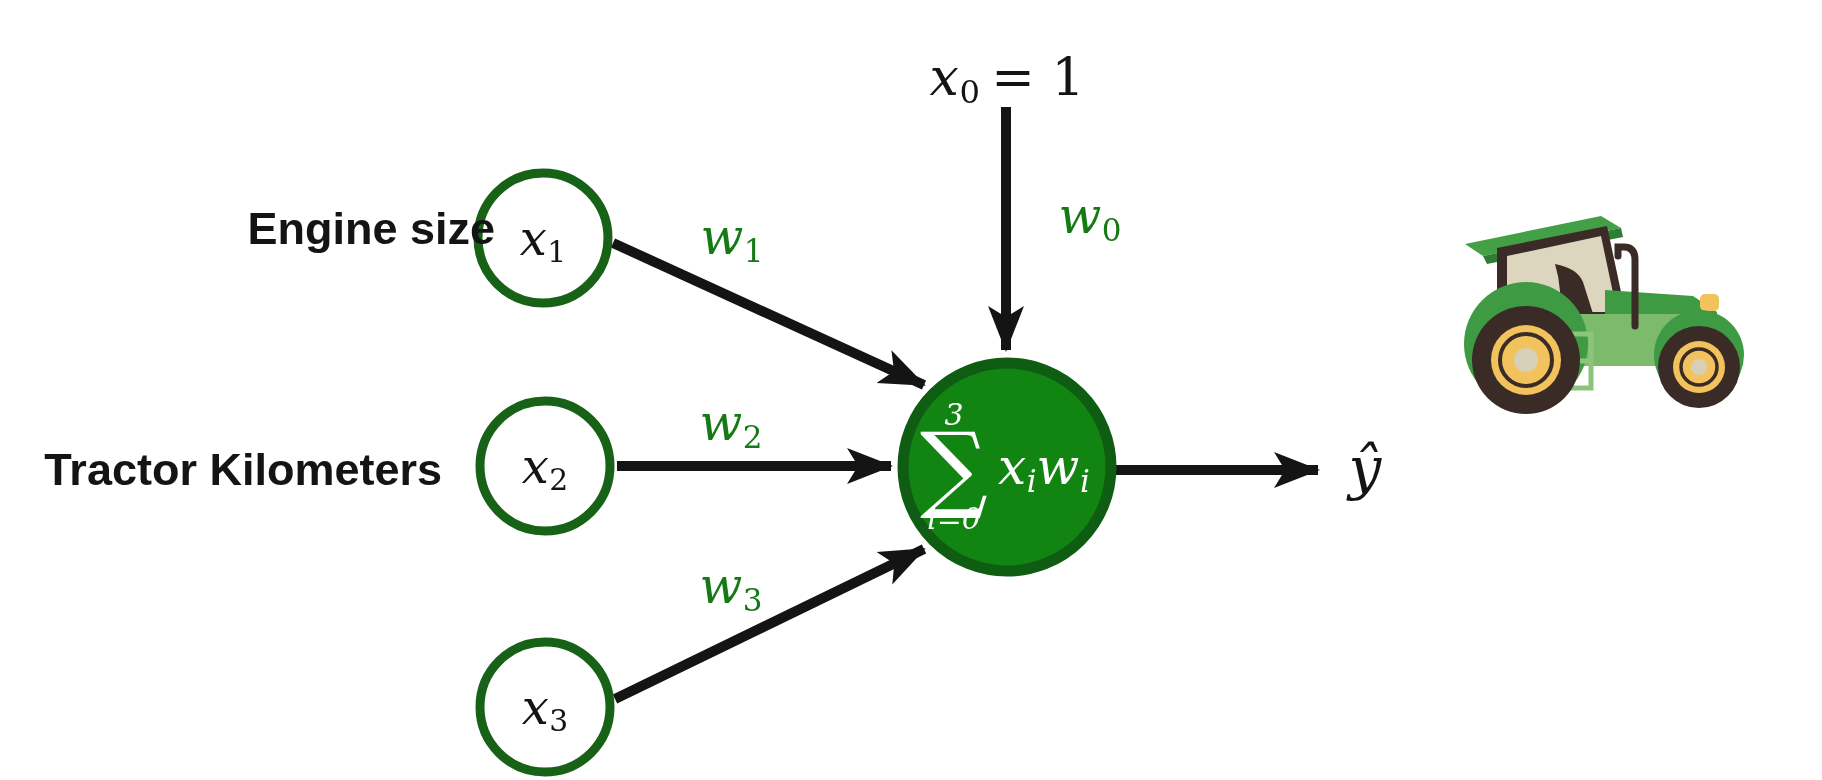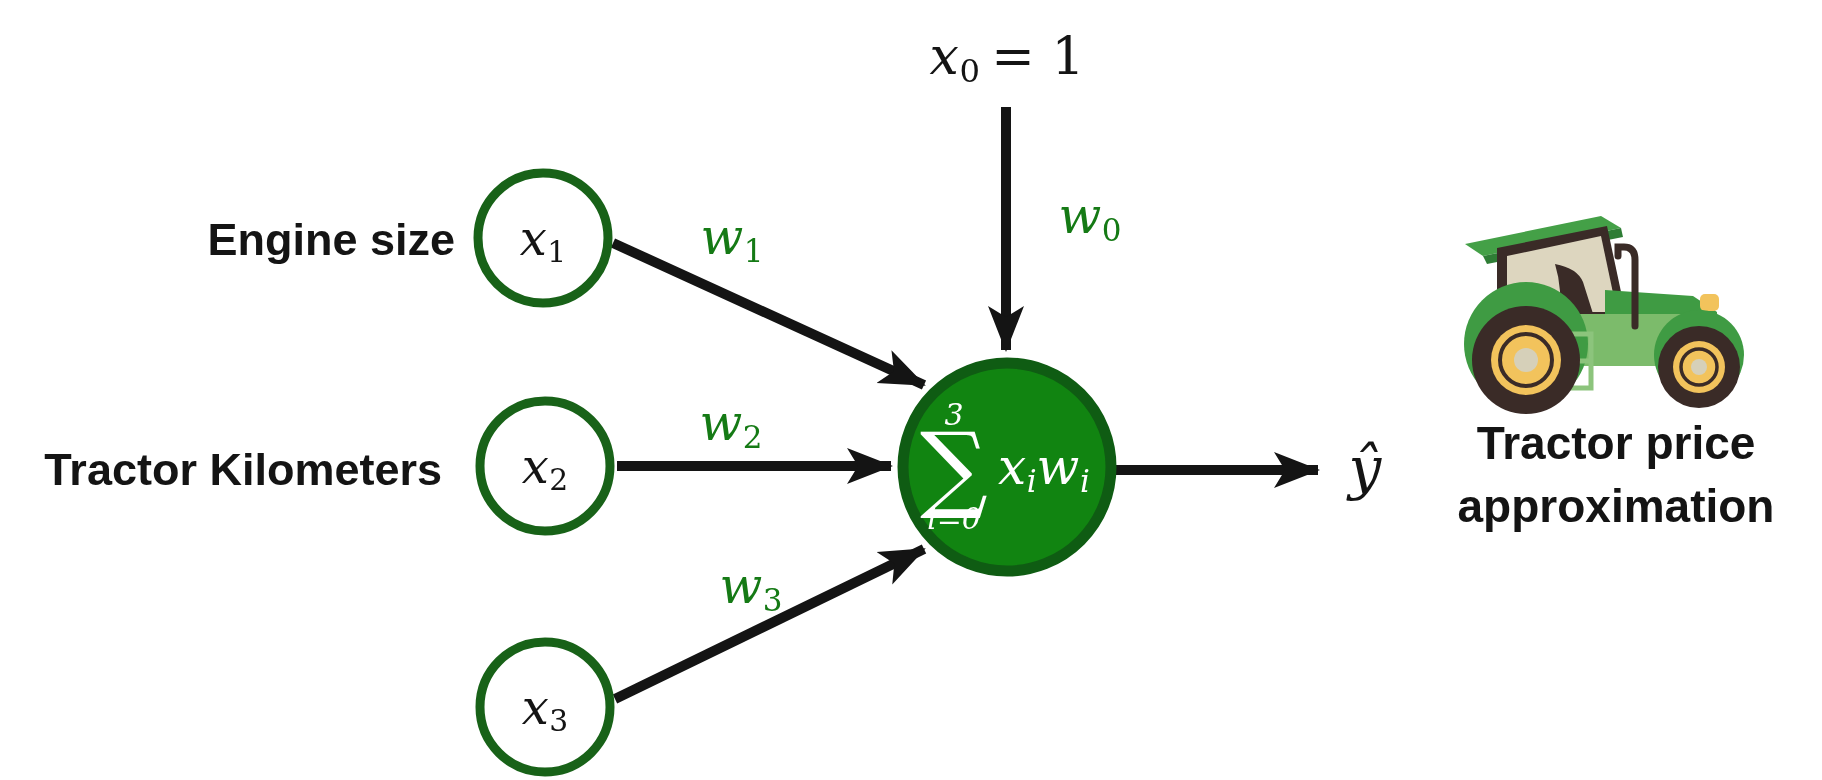--- a/index.html
+++ b/index.html
@@ -92,61 +92,57 @@
 
       <circle cx="244" cy="169" r="41" fill="#3a2b27"></circle>
       <circle cx="244" cy="169" r="26" fill="#f2c35c"></circle>
       <circle cx="244" cy="169" r="18" fill="none" stroke="#3a2b27" stroke-width="3.5"></circle>
       <circle cx="244" cy="169" r="8" fill="#d6d0b9"></circle>
 
       <path d="M180,128 L180,62 Q180,49 169,49 L163,49 L163,58" fill="none" stroke="#3a2b27" stroke-width="7" stroke-linecap="round"></path>
     </g>
   </svg>
 
-  <div class="lbl right" style="left:0;width:455px;top:213px;">Engine size</div>
+  <div class="lbl right" style="left:0;width:455px;top:202px;padding-left:40px;">Engine size</div>
   <div class="lbl right" style="left:0;width:442px;top:443px;">Tractor Kilometers</div>
 
   <div class="math node-math center" style="left:543px;top:238px;">
     <span class="mvar">x</span><sub>1</sub>
   </div>
   <div class="math node-math center" style="left:545px;top:466px;">
     <span class="mvar">x</span><sub>2</sub>
   </div>
   <div class="math node-math center" style="left:545px;top:707px;">
     <span class="mvar">x</span><sub>3</sub>
   </div>
 
-  <div class="math bias-lbl center" style="left:1007px;top:56px;">
+  <div class="math bias-lbl center" style="left:1007px;top:77px;">
     <span class="mvar">x</span><sub>0</sub><span class="equals">= 1</span>
   </div>
 
   <div class="math wlbl center" style="left:1090px;top:216px;">
     <span>w</span><sub>0</sub>
   </div>
   <div class="math wlbl center" style="left:732px;top:237px;">
     <span>w</span><sub>1</sub>
   </div>
   <div class="math wlbl center" style="left:731px;top:423px;">
     <span>w</span><sub>2</sub>
   </div>
-  <div class="math wlbl center" style="left:731px;top:586px;margin-left:20px;">
+  <div class="math wlbl center" style="left:731px;top:586px;">
     <span>w</span><sub>3</sub>
   </div>
 
   <div class="sum-content center" style="left:1005px;top:467px;">
     <div class="sigma-col">
       <span class="sum-upper">3</span>
       <span class="sigma">∑</span>
       <span class="sum-lower">i=0</span>
     </div>
     <div class="sum-expr">
       <span>x</span><sub>i</sub><span>w</span><sub>i</sub>
     </div>
   </div>
 
   <div class="math yhat center" style="left:1365px;top:468px;">ŷ</div>
 
-  <div class="result-lbl">
-    <span>Tractor price</span>
-    <span>approximation</span>
-  </div>
 
 </div>
 
 </body></html>

